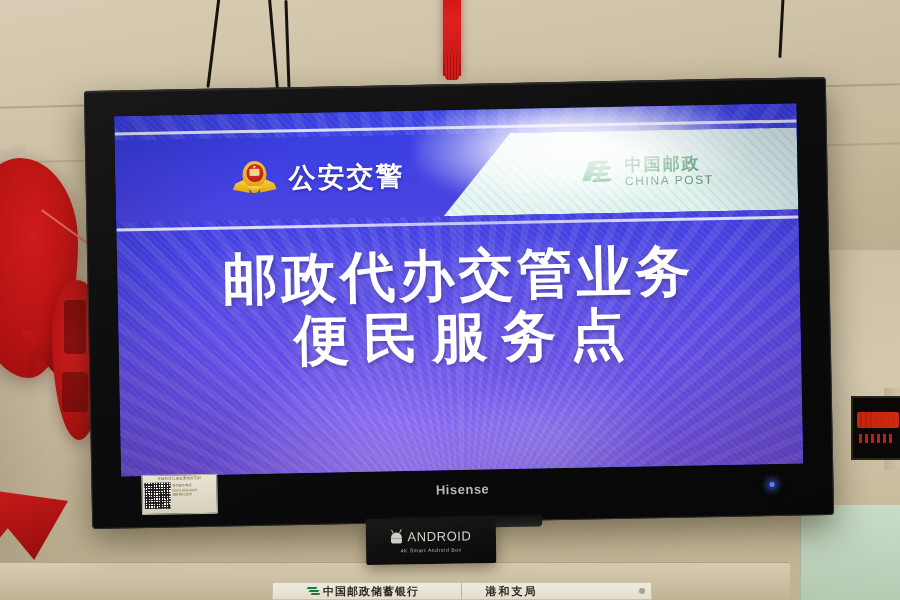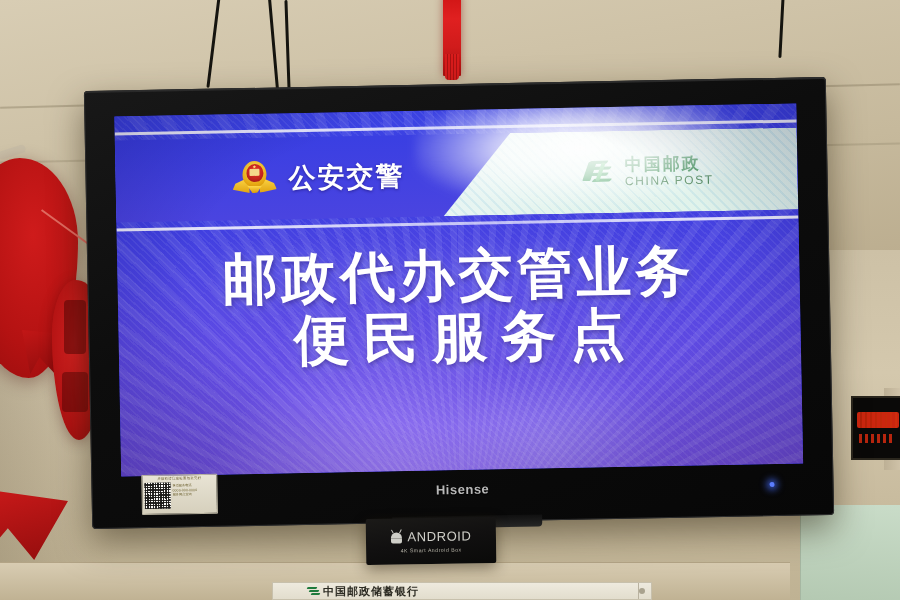--- a/index.html
+++ b/index.html
@@ -537,14 +537,15 @@
 <div class="bottom-sign">
   <div class="bs-left">
     <div class="bs-logo">
       <i></i>
         <i></i>
         <i></i>
     </div>
     <div class="bs-t1">中国邮政储蓄银行</div>
   </div>
   <div class="bs-div"></div>
+  <div class="bs-t2">港和支局</div>
   <div class="bs-dot"></div>
 </div>
 
 </body></html>

